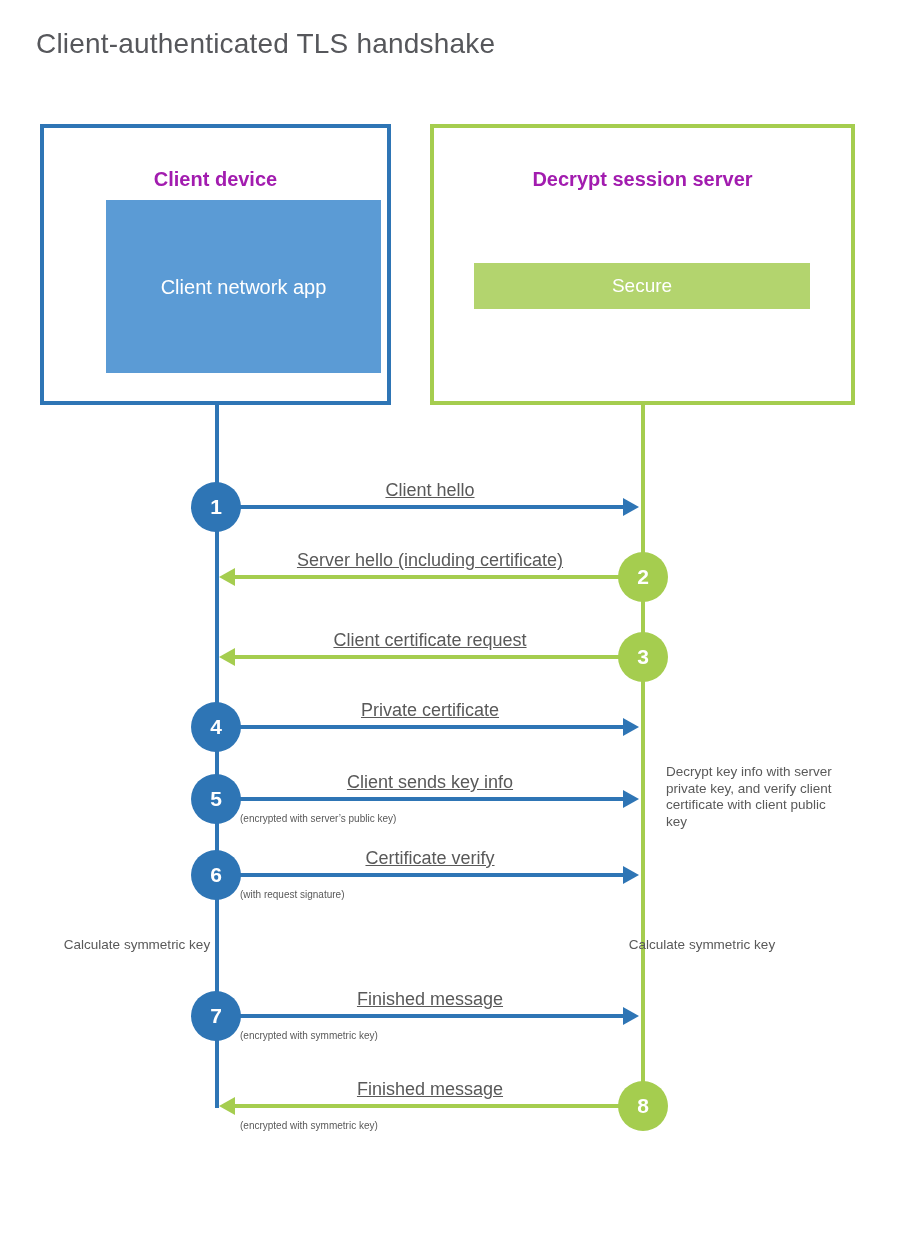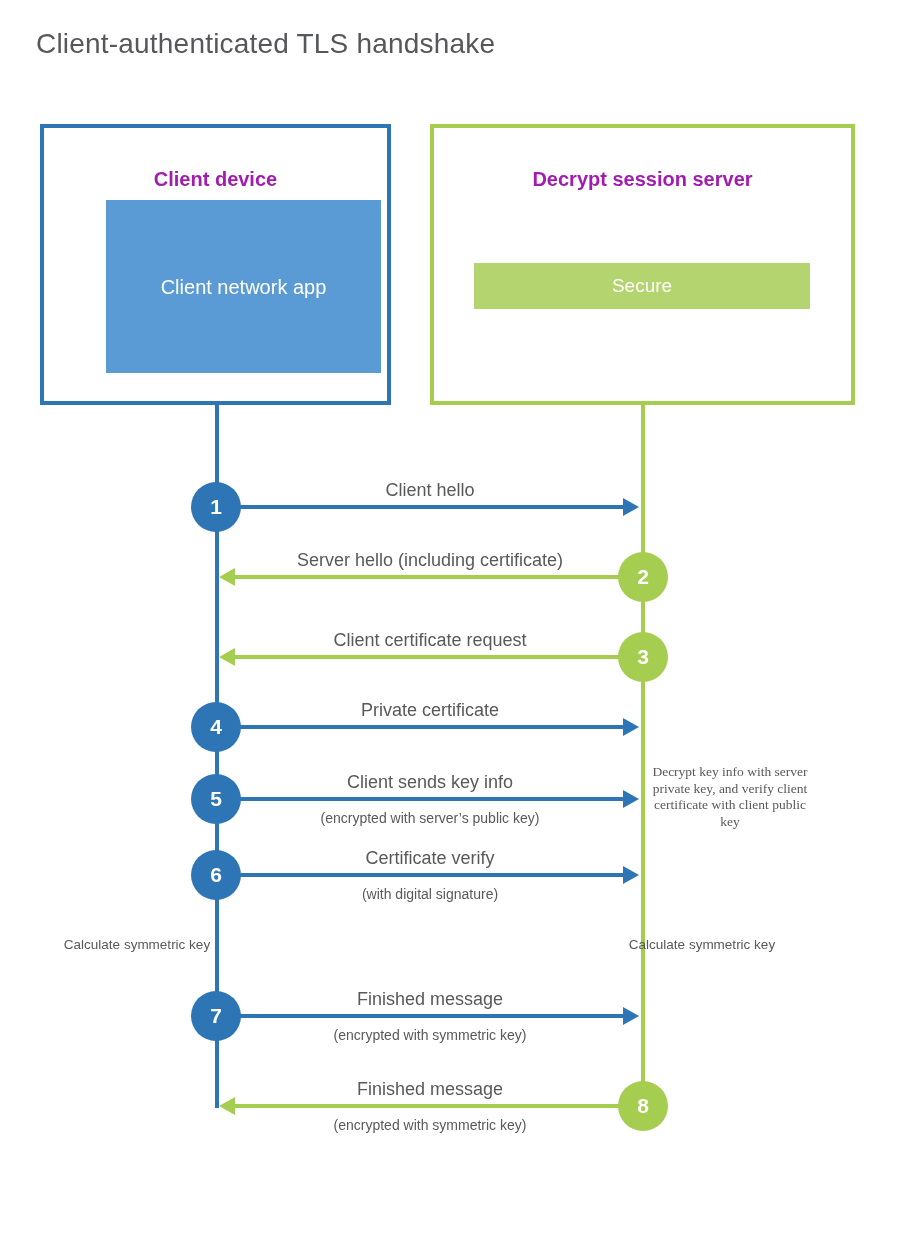--- a/index.html
+++ b/index.html
@@ -48,30 +48,30 @@
     position:absolute; width:50px; height:50px; border-radius:50%;
     color:#fff; font-weight:bold; font-size:21px;
     display:flex; align-items:center; justify-content:center; z-index:3;
   }
   .c-blue { background:#2e75b5; }
   .c-green { background:#a5cd4f; }
 
   
   .msg {
     position:absolute; left:240px; width:380px; text-align:center;
-    font-size:18px; color:#595959; line-height:24px;
+    font-size:18px; color:#595959; line-height:24px;text-decoration:underline;
   }
   .sub {
-    position:absolute; left:240px; width:380px; text-align:center;
-    font-size:14px; color:#595959; line-height:17px;
+    position:absolute; left:240px; width:380px; text-align:left;
+    font-size:10px; color:#595959; line-height:17px;
   }
 
   
   .note { position:absolute; font-size:13.5px; color:#595959; line-height:16.5px; }
-  .note-decrypt { left:646px; top:764px; width:168px; text-align:center;font-family:Liberation Serif, serif; }
+  .note-decrypt { left:666px; top:764px; width:168px; text-align:left; }
   .note-calc-left { left:57px; top:937px; width:160px; text-align:center; }
   .note-calc-right { left:622px; top:937px; width:160px; text-align:center; }
 </style>
 </head>
 <body>
 
 <div class="canvas">
 
   <div class="page-title">Client-authenticated TLS handshake</div>
 
@@ -124,21 +124,21 @@
     <div class="circle c-blue" style="left:191px;top:774px">5</div>
     <div class="msg" style="top:770px">Client sends key info</div>
     <div class="sub" style="top:810px">(encrypted with server’s public key)</div>
   </div>
 
   <div>
     <div class="hline hline-blue" style="left:238px;top:873px;width:385px"></div>
     <div class="ah ah-right" style="left:623px;top:866px"></div>
     <div class="circle c-blue" style="left:191px;top:850px">6</div>
     <div class="msg" style="top:846px">Certificate verify</div>
-    <div class="sub" style="top:886px">(with digital signature)</div>
+    <div class="sub" style="top:886px">(with request signature)</div>
   </div>
 
   <div>
     <div class="hline hline-blue" style="left:238px;top:1014px;width:385px"></div>
     <div class="ah ah-right" style="left:623px;top:1007px"></div>
     <div class="circle c-blue" style="left:191px;top:991px">7</div>
     <div class="msg" style="top:987px">Finished message</div>
     <div class="sub" style="top:1027px">(encrypted with symmetric key)</div>
   </div>
 

